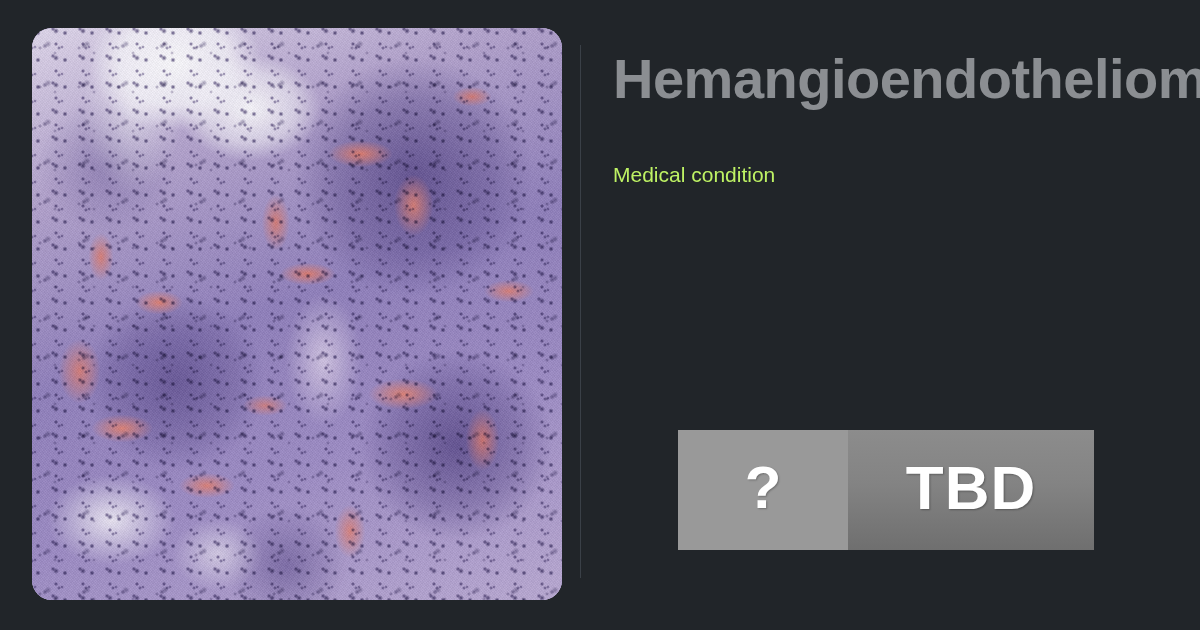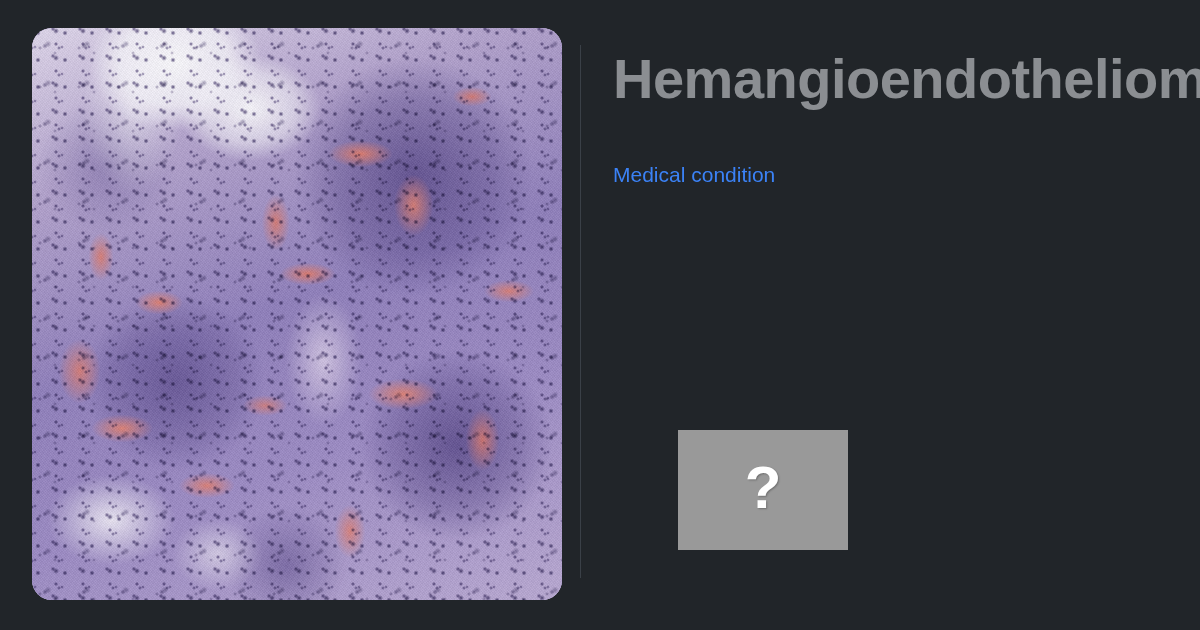--- a/index.html
+++ b/index.html
@@ -152,21 +152,21 @@
     color: #8b8e92;
     white-space: nowrap;
   }
 
   .subtitle {
     position: absolute;
     left: 0;
     top: 163px;
     font-size: 21px;
     font-weight: 400;
-    color: #3b82f6;
+    color: #bef264;
     white-space: nowrap;
   }
 
   
   .badge {
     position: absolute;
     left: 65px;
     top: 430px;
     height: 120px;
     display: flex;
@@ -227,16 +227,19 @@
 
   <div class="info-pane">
     <div class="title">Hemangioendothelioma</div>
 
     <div class="subtitle">Medical condition</div>
 
     <div class="badge">
       <div class="badge-left">
         <span class="qmark">?</span>
       </div>
+      <div class="badge-right">
+        <span class="tbd">TBD</span>
+      </div>
     </div>
   </div>
 
 </div>
 
 </body></html>

